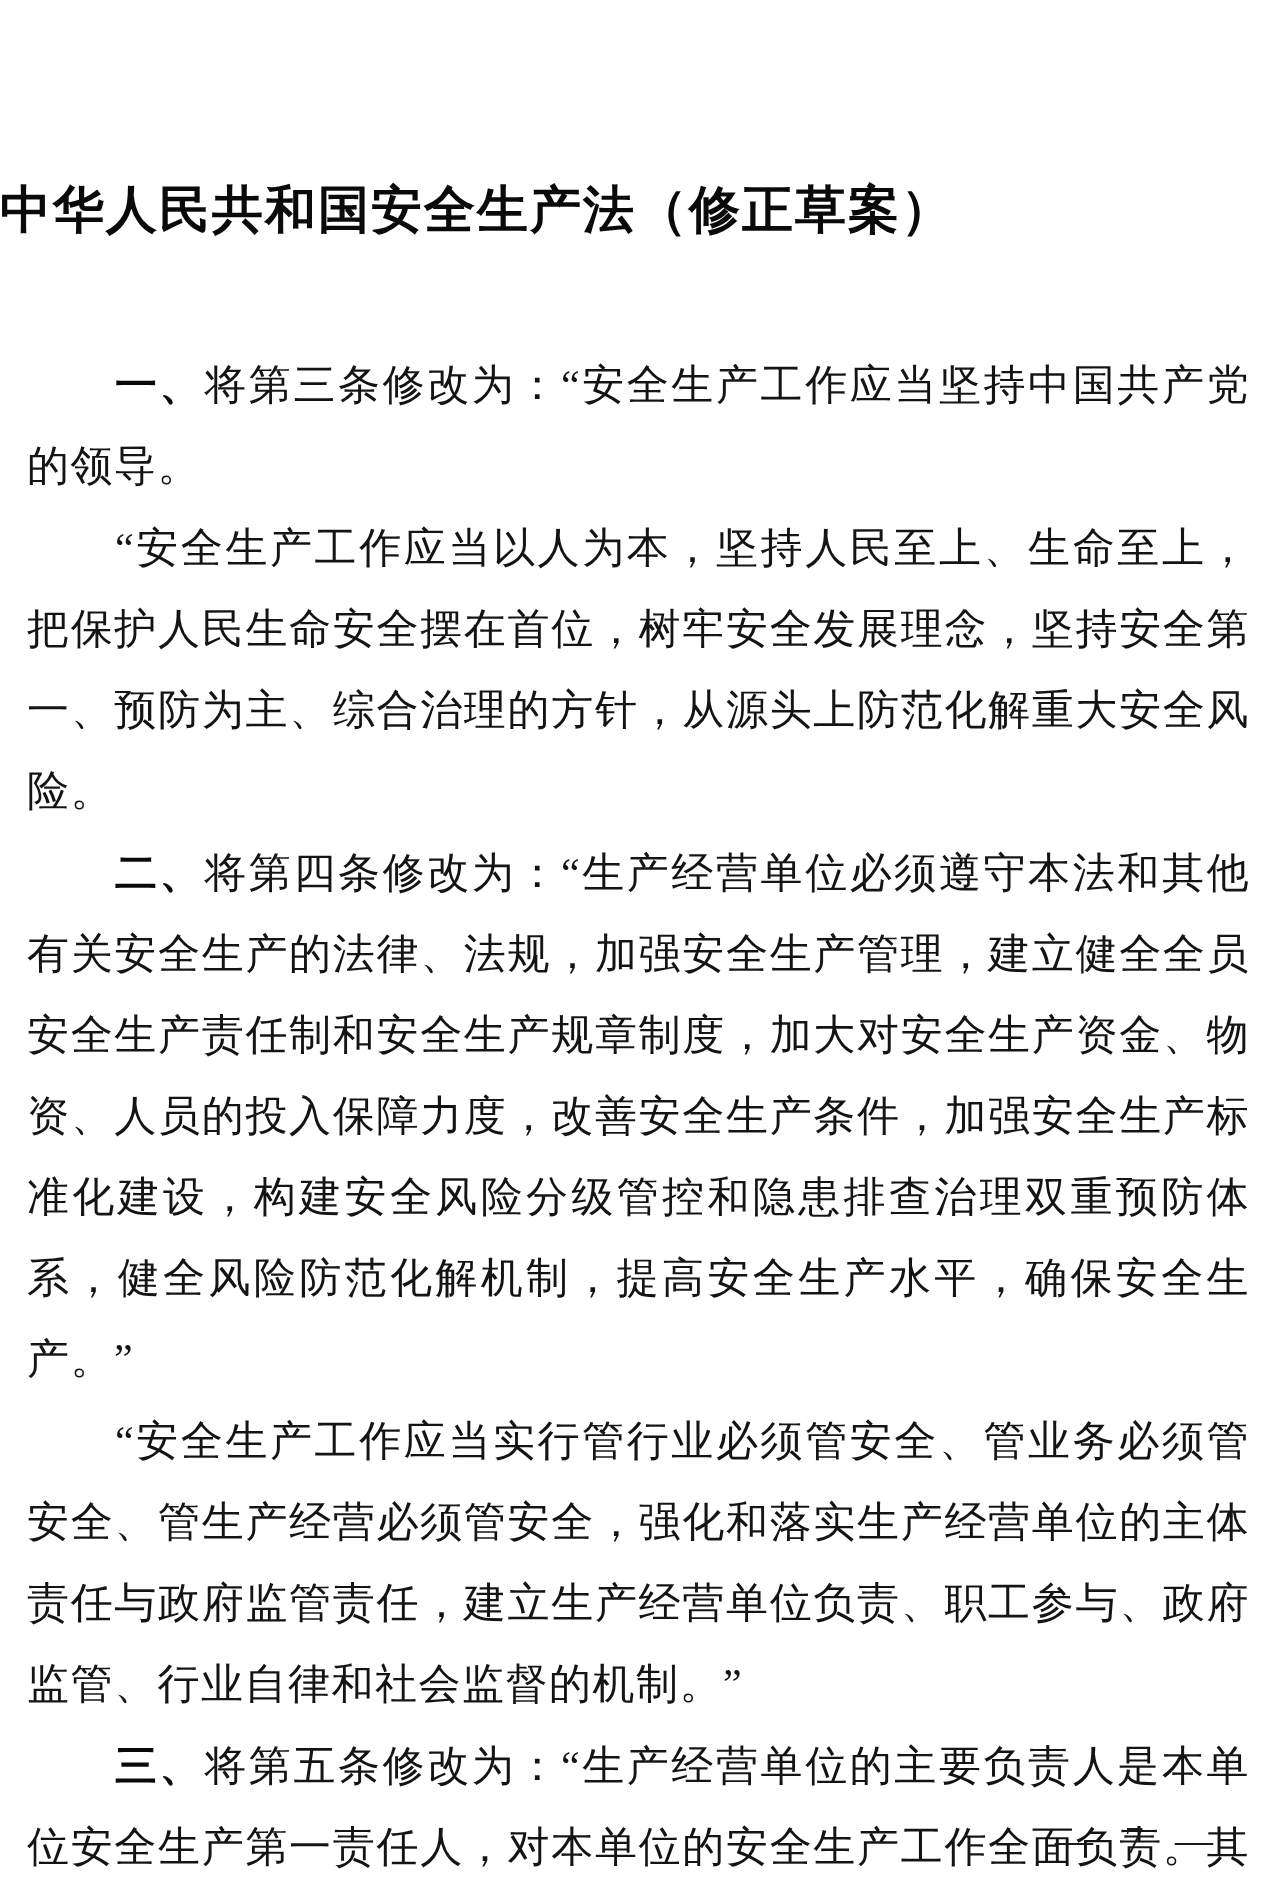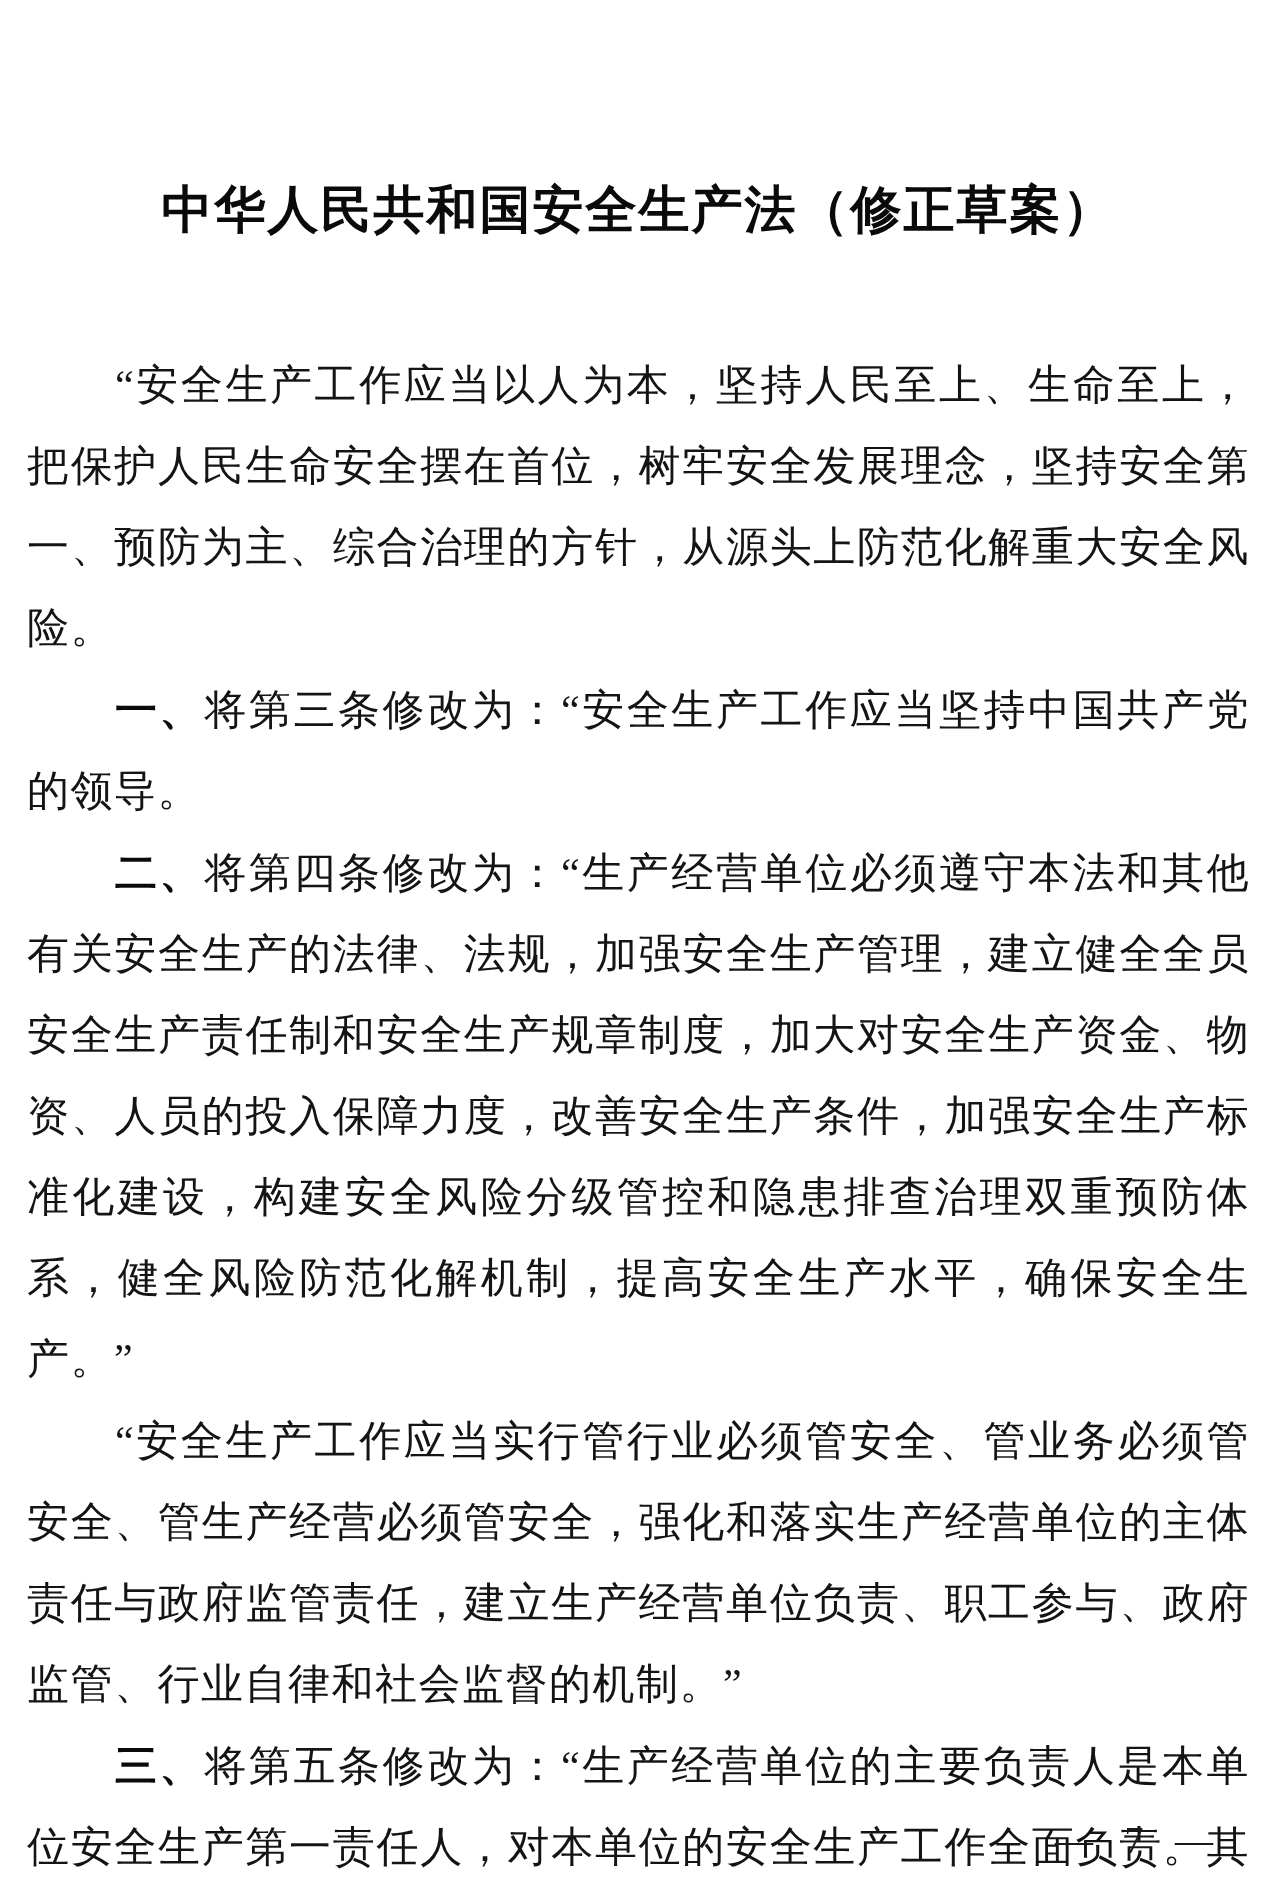--- a/index.html
+++ b/index.html
@@ -14,21 +14,20 @@
     background: #ffffff;
     color: #111111;
     font-family: "Liberation Serif", "DejaVu Serif", serif;
     overflow: hidden;
   }
   .doc-title {
     position: absolute;
     top: 176px;
     left: 0;
     width: 100%;
-    text-align: center;
     font-size: 51px;
     font-weight: 700;
     letter-spacing: 2px;
     white-space: nowrap;
     color: #0a0a0a;
   }
   .content {
     position: absolute;
     top: 344px;
     left: 27px;
@@ -62,23 +61,23 @@
 </style>
 </head>
 <body>
 
 <div class="page">
 
   <div class="doc-title">中华人民共和国安全生产法（修正草案）</div>
 
   <div class="content">
 
+    <p class="para"><span class="marker">一、</span><span>将第三条修改为：“安全生产工作应当坚持中国共产党的领导。</span></p>
+
     <p class="para"><span class="marker"></span><span>“安全生产工作应当以人为本，坚持人民至上、生命至上，把保护人民生命安全摆在首位，树牢安全发展理念，坚持安全第一、预防为主、综合治理的方针，从源头上防范化解重大安全风险。</span></p>
-
-    <p class="para"><span class="marker">一、</span><span>将第三条修改为：“安全生产工作应当坚持中国共产党的领导。</span></p>
 
     <p class="para"><span class="marker">二、</span><span>将第四条修改为：“生产经营单位必须遵守本法和其他有关安全生产的法律、法规，加强安全生产管理，建立健全全员安全生产责任制和安全生产规章制度，加大对安全生产资金、物资、人员的投入保障力度，改善安全生产条件，加强安全生产标准化建设，构建安全风险分级管控和隐患排查治理双重预防体系，健全风险防范化解机制，提高安全生产水平，确保安全生产。”</span></p>
 
     <p class="para"><span class="marker"></span><span>“安全生产工作应当实行管行业必须管安全、管业务必须管安全、管生产经营必须管安全，强化和落实生产经营单位的主体责任与政府监管责任，建立生产经营单位负责、职工参与、政府监管、行业自律和社会监督的机制。”</span></p>
 
     <p class="para"><span class="marker">三、</span><span>将第五条修改为：“生产经营单位的主要负责人是本单位安全生产第一责任人，对本单位的安全生产工作全面负责。其他负责人对职责范围内的安全生产工作负责。”</span></p>
 
   </div>
 
   <div class="page-number">— 7 —</div>

